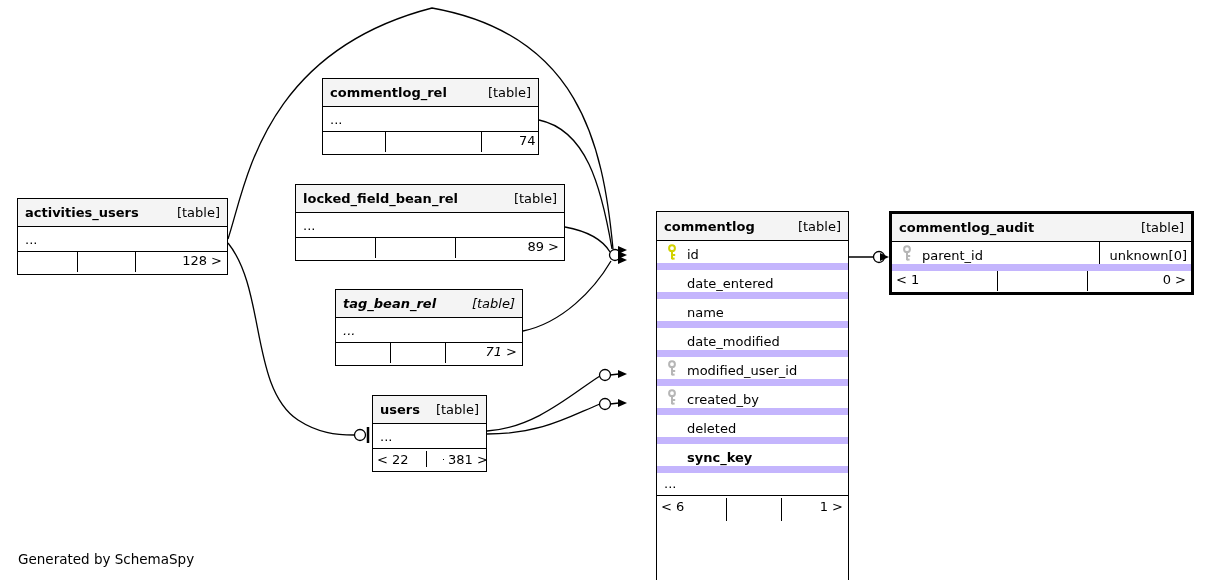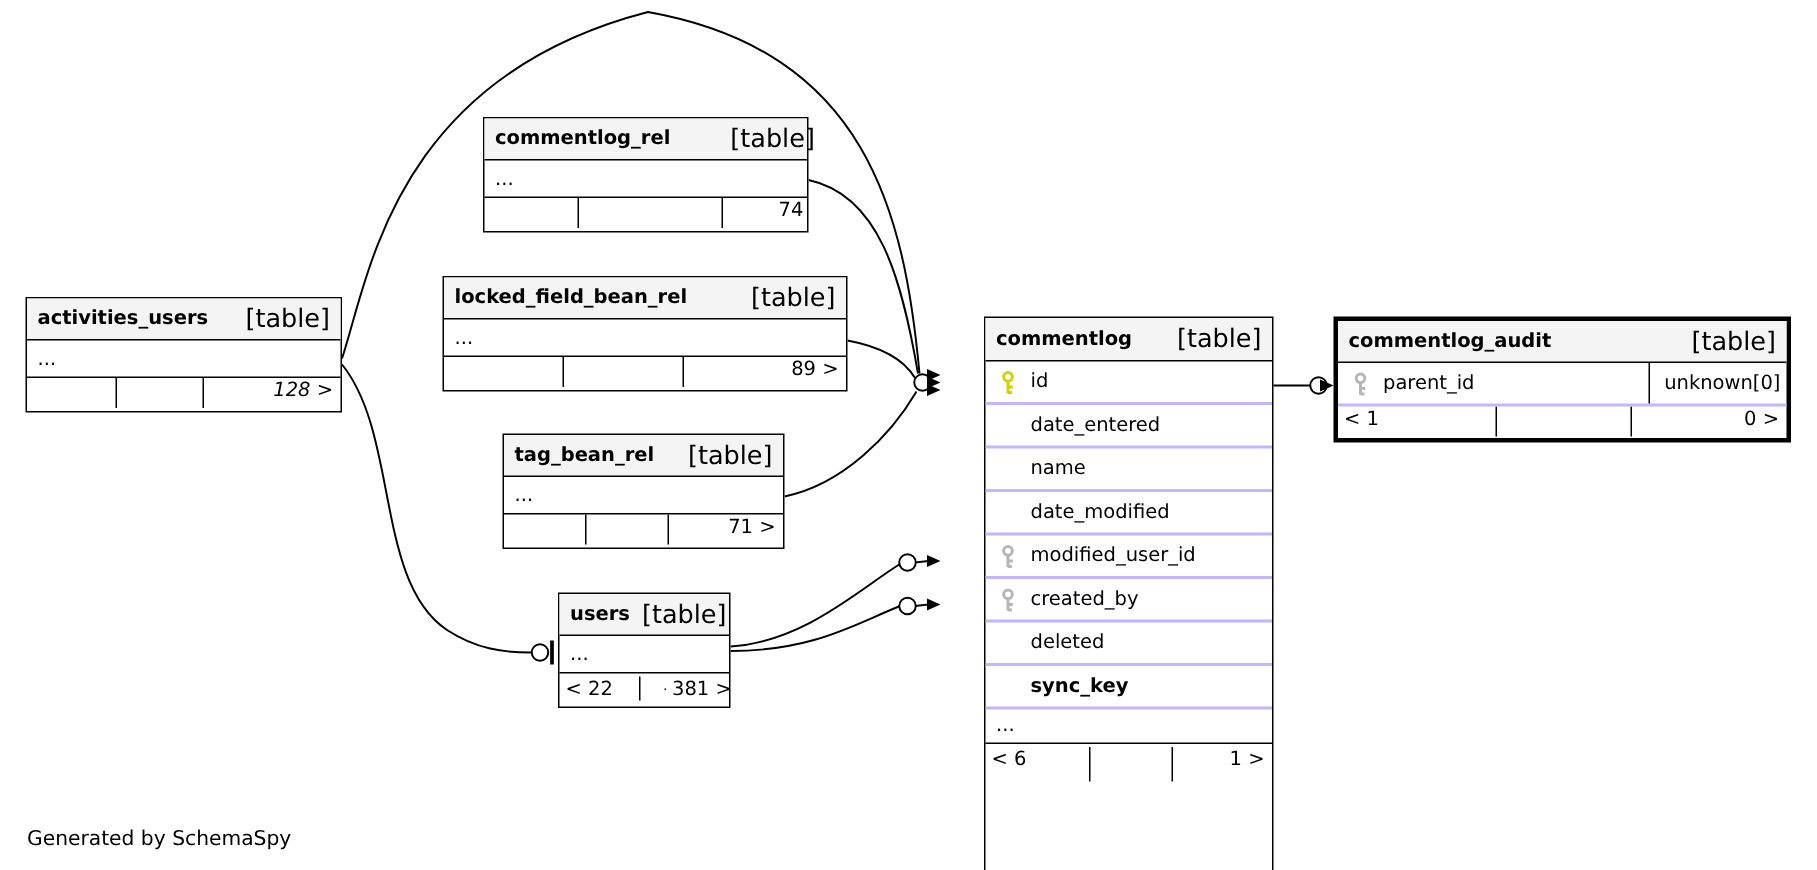--- a/index.html
+++ b/index.html
@@ -9,23 +9,23 @@
   }
   #edges { position:absolute; left:0; top:0; width:1211px; height:580px; pointer-events:none; }
 
   .tbox { position:absolute; background:#fff; border:1px solid #000; box-sizing:border-box; font-size:13px; }
   .tbox.thick { border-width:3px; }
   .thdr {
     display:flex; justify-content:space-between; align-items:center;
     background:#f4f4f4; border-bottom:1px solid #000; padding:0 7px; box-sizing:border-box;
   }
   .tname { font-weight:bold; white-space:nowrap; }
-  .ttype { font-weight:normal; font-size:17px; white-space:nowrap; margin-left:8px; }
+  .ttype { font-weight:normal; font-size:13px; white-space:nowrap; margin-left:8px; }
   .erow { border-bottom:1px solid #000; padding-left:7px; box-sizing:border-box; white-space:nowrap; }
-  .crow { position:relative; border-bottom:2px solid #c4b5fd; padding-left:30px; box-sizing:border-box; white-space:nowrap; display:flex;justify-content:center; }
+  .crow { position:relative; border-bottom:7px solid #c4b5fd; padding-left:30px; box-sizing:border-box; white-space:nowrap; display:flex;justify-content:center; }
   .crow .colname { flex:1; }
   .keyicon { position:absolute; left:9px; top:50%; margin-top:-8px; width:12px; height:16px; }
   .typecell { border-left:1px solid #000; box-sizing:border-box; text-align:right; padding:0 4px; }
   .tfoot { display:flex; box-sizing:border-box; }
   .fc { box-sizing:border-box; border-right:1px solid #000; padding:1px 5px 0 4px; white-space:nowrap; overflow:hidden; }
   .fc.last { border-right:none; flex:1; text-align:right; }
   #credit { position:absolute; left:18px; top:551px; font-size:13.5px; }
 </style>
 </head>
 <body>
@@ -68,21 +68,21 @@
       <path d="M 368,427 L 368,443" stroke="#000" stroke-width="2.5" fill="none"></path>
     </g>
   </svg>
 
   <div class="tbox" style="left:17px;top:198px;width:211px;height:77px;">
     <div class="thdr" style="height:28px;">
       <span class="tname">activities_users</span>
       <span class="ttype">[table]</span>
     </div>
     <div class="erow" style="height:25px;line-height:25px;">...</div>
-    <div class="tfoot" style="height:20px;font-style:italic;">
+    <div class="tfoot" style="height:20px;">
       <span class="fc" style="width:60px;"></span>
       <span class="fc" style="width:58px;"></span>
       <span class="fc last">128 &gt;</span>
     </div>
   </div>
 
   <div class="tbox" style="left:322px;top:78px;width:217px;height:77px;">
     <div class="thdr" style="height:28px;gap:32px;">
       <span class="tname">commentlog_rel</span>
       <span class="ttype">[table]</span>
@@ -101,21 +101,21 @@
       <span class="ttype">[table]</span>
     </div>
     <div class="erow" style="height:25px;line-height:25px;">...</div>
     <div class="tfoot" style="height:20px;">
       <span class="fc" style="width:80px;"></span>
       <span class="fc" style="width:80px;"></span>
       <span class="fc last">89 &gt;</span>
     </div>
   </div>
 
-  <div class="tbox" style="left:335px;top:289px;width:188px;height:77px;">
+  <div class="tbox" style="left:335px;top:289px;width:188px;height:77px;font-style:italic;">
     <div class="thdr" style="height:28px;">
       <span class="tname">tag_bean_rel</span>
       <span class="ttype">[table]</span>
     </div>
     <div class="erow" style="height:25px;line-height:25px;">...</div>
     <div class="tfoot" style="height:20px;">
       <span class="fc" style="width:55px;"></span>
       <span class="fc" style="width:55px;"></span>
       <span class="fc last">71 &gt;</span>
     </div>

